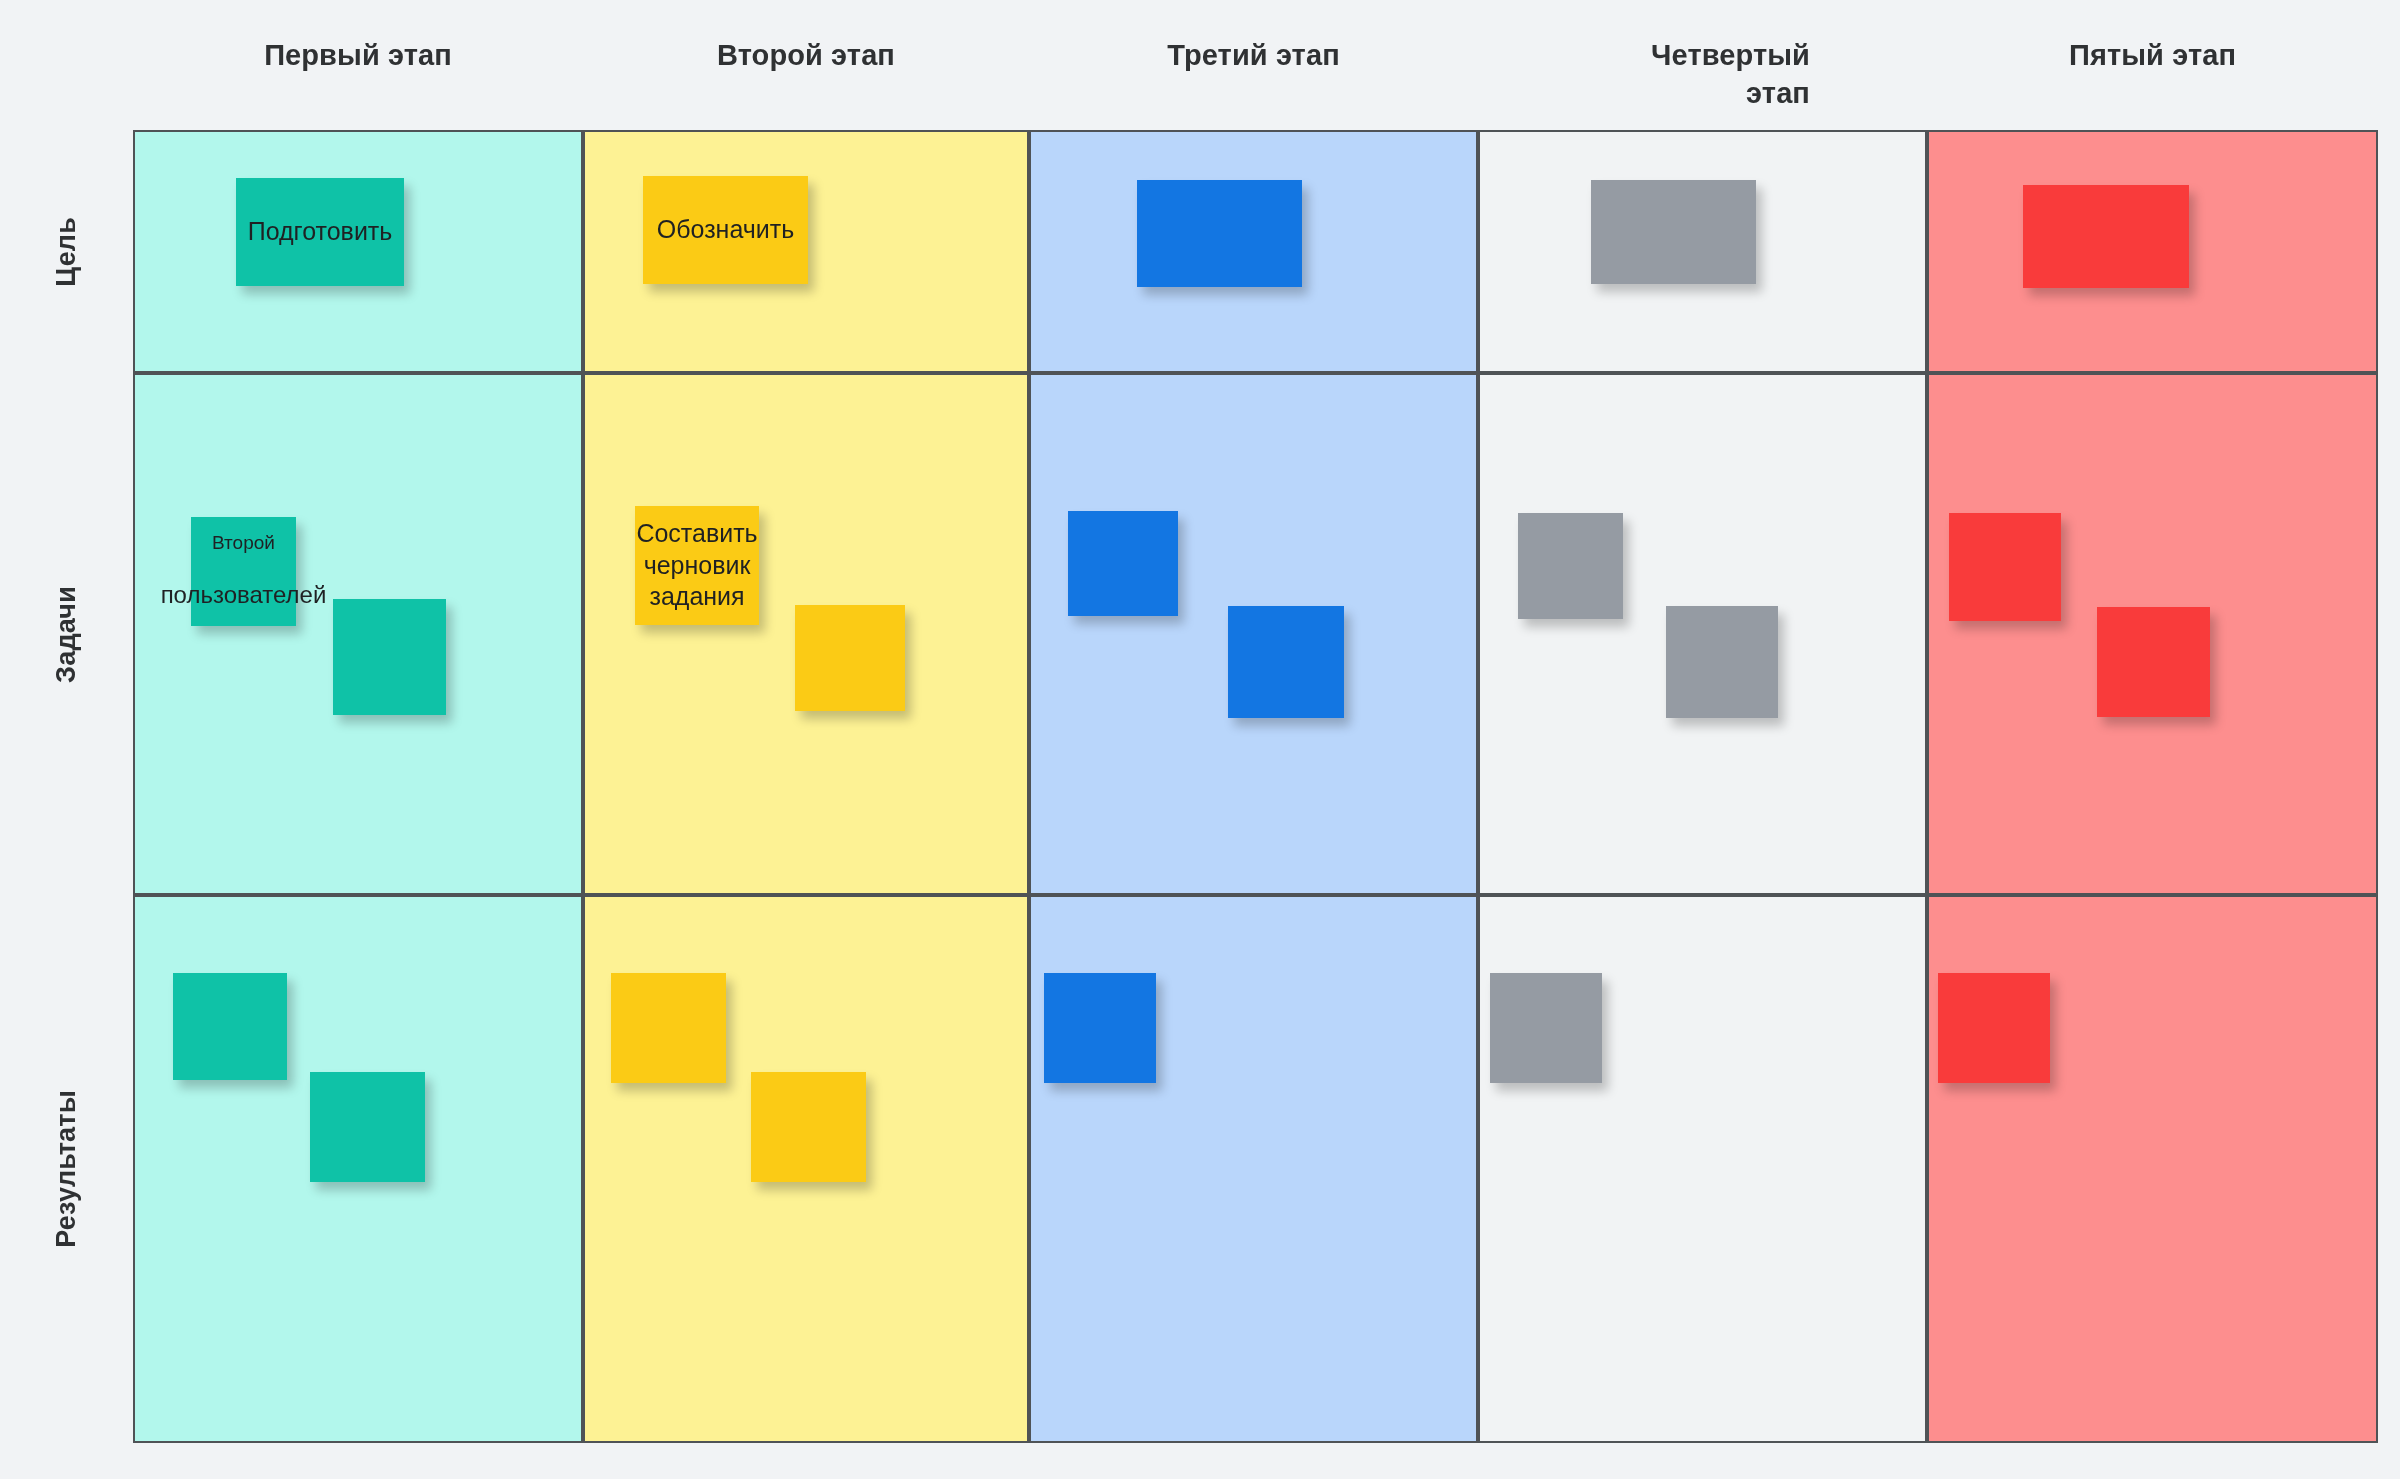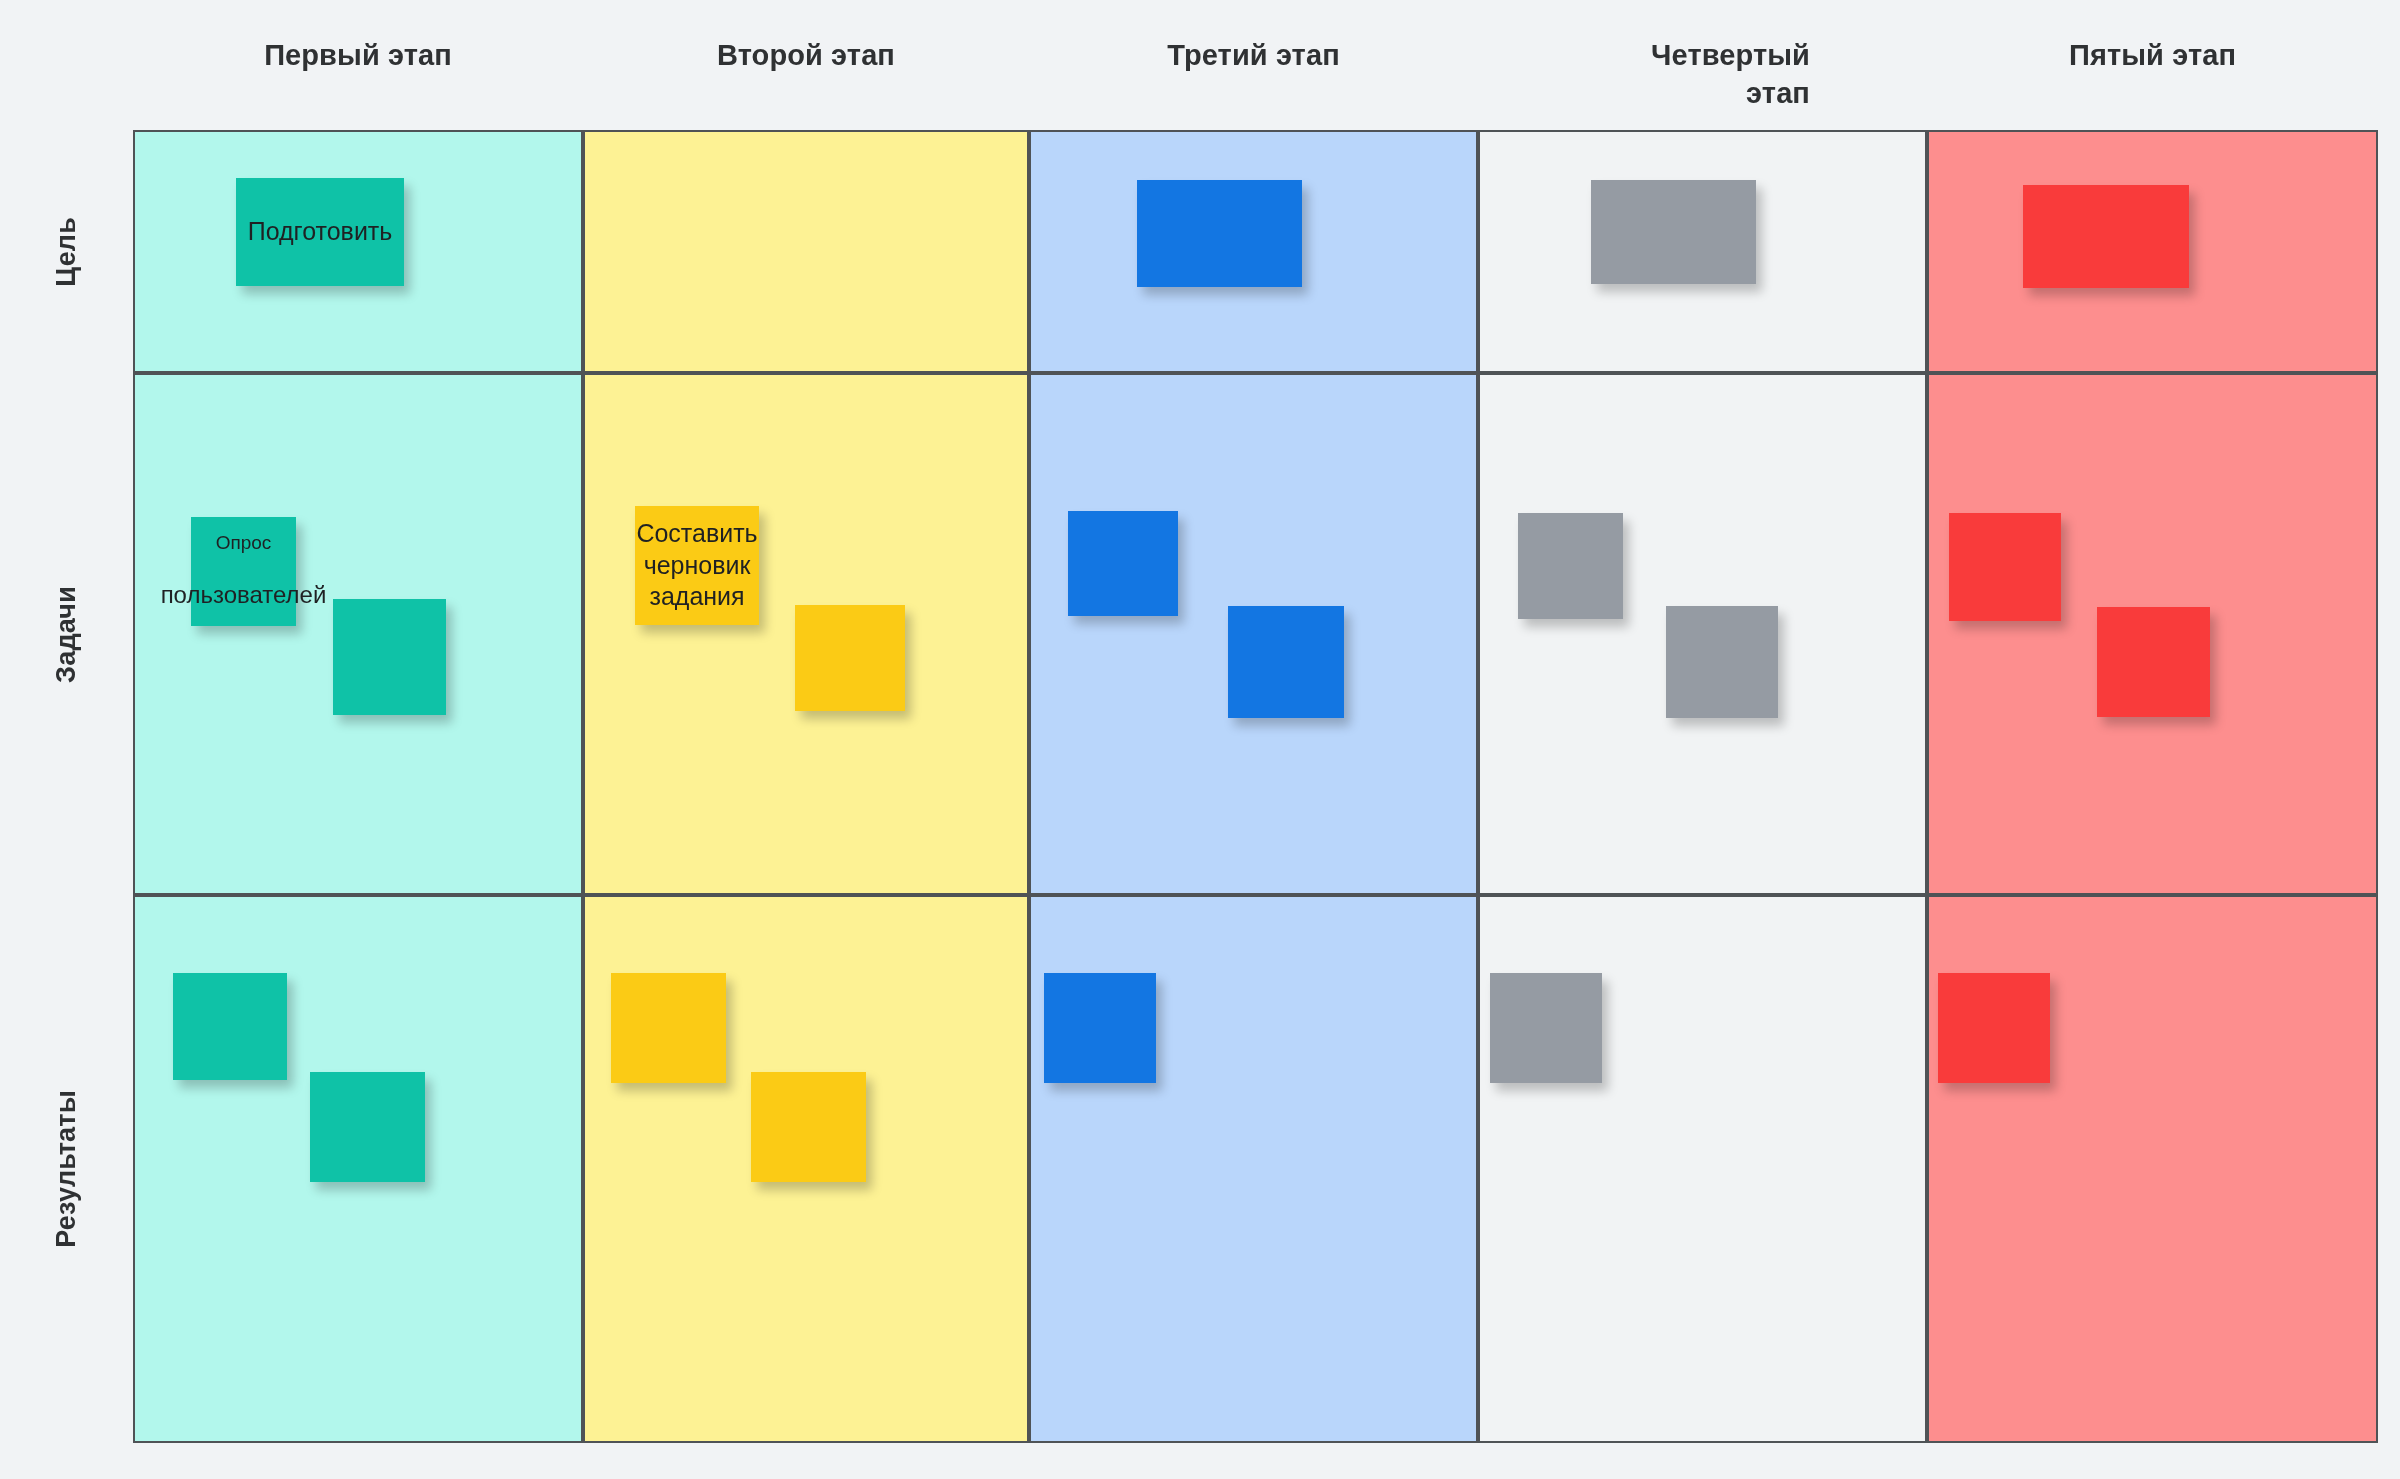--- a/index.html
+++ b/index.html
@@ -151,31 +151,34 @@
       <div class="cell" style="left: 1345px; top: 243px; width: 449px; height: 522px; background: rgb(241, 243, 244);"></div>
       <div class="cell" style="left: 1794px; top: 243px; width: 451px; height: 522px; background: rgb(253, 142, 142);"></div>
       <div class="cell" style="left: 0px; top: 765px; width: 450px; height: 548px; background: rgb(178, 247, 236);"></div>
       <div class="cell" style="left: 450px; top: 765px; width: 446px; height: 548px; background: rgb(253, 242, 148);"></div>
       <div class="cell" style="left: 896px; top: 765px; width: 449px; height: 548px; background: rgb(185, 214, 251);"></div>
       <div class="cell" style="left: 1345px; top: 765px; width: 449px; height: 548px; background: rgb(241, 243, 244);"></div>
       <div class="cell" style="left: 1794px; top: 765px; width: 451px; height: 548px; background: rgb(253, 142, 142);"></div>
       <div class="note" style="left: 103px; top: 48px; width: 168px; height: 108px; background: rgb(15, 194, 167);">
         <span class="nlabel">Подготовить</span>
       </div>
+      <div class="note" style="left: 510px; top: 46px; width: 165px; height: 108px; background: rgb(251, 203, 21);">
+        <span class="nlabel">Обозначить</span>
+      </div>
       <div class="note" style="left: 1004px; top: 50px; width: 165px; height: 107px; background: rgb(19, 118, 226);">
         <span class="nlabel"></span>
       </div>
       <div class="note" style="left: 1458px; top: 50px; width: 165px; height: 104px; background: rgb(149, 155, 163);">
         <span class="nlabel"></span>
       </div>
       <div class="note" style="left: 1890px; top: 55px; width: 166px; height: 103px; background: rgb(249, 59, 59);">
         <span class="nlabel"></span>
       </div>
       <div class="note split" style="left: 58px; top: 387px; width: 105px; height: 109px; background: rgb(15, 194, 167);">
-        <span class="nlabel line-top">Опрос</span>
+        <span class="nlabel line-top">Второй</span>
         <span class="nlabel line-bottom">пользователей</span>
       </div>
       <div class="note" style="left: 200px; top: 469px; width: 113px; height: 116px; background: rgb(15, 194, 167);">
         <span class="nlabel"></span>
       </div>
       <div class="note" style="left: 502px; top: 376px; width: 124px; height: 119px; background: rgb(251, 203, 21);">
         <span class="nlabel">Составить черновик задания</span>
       </div>
       <div class="note" style="left: 662px; top: 475px; width: 110px; height: 106px; background: rgb(251, 203, 21);">
         <span class="nlabel"></span>

